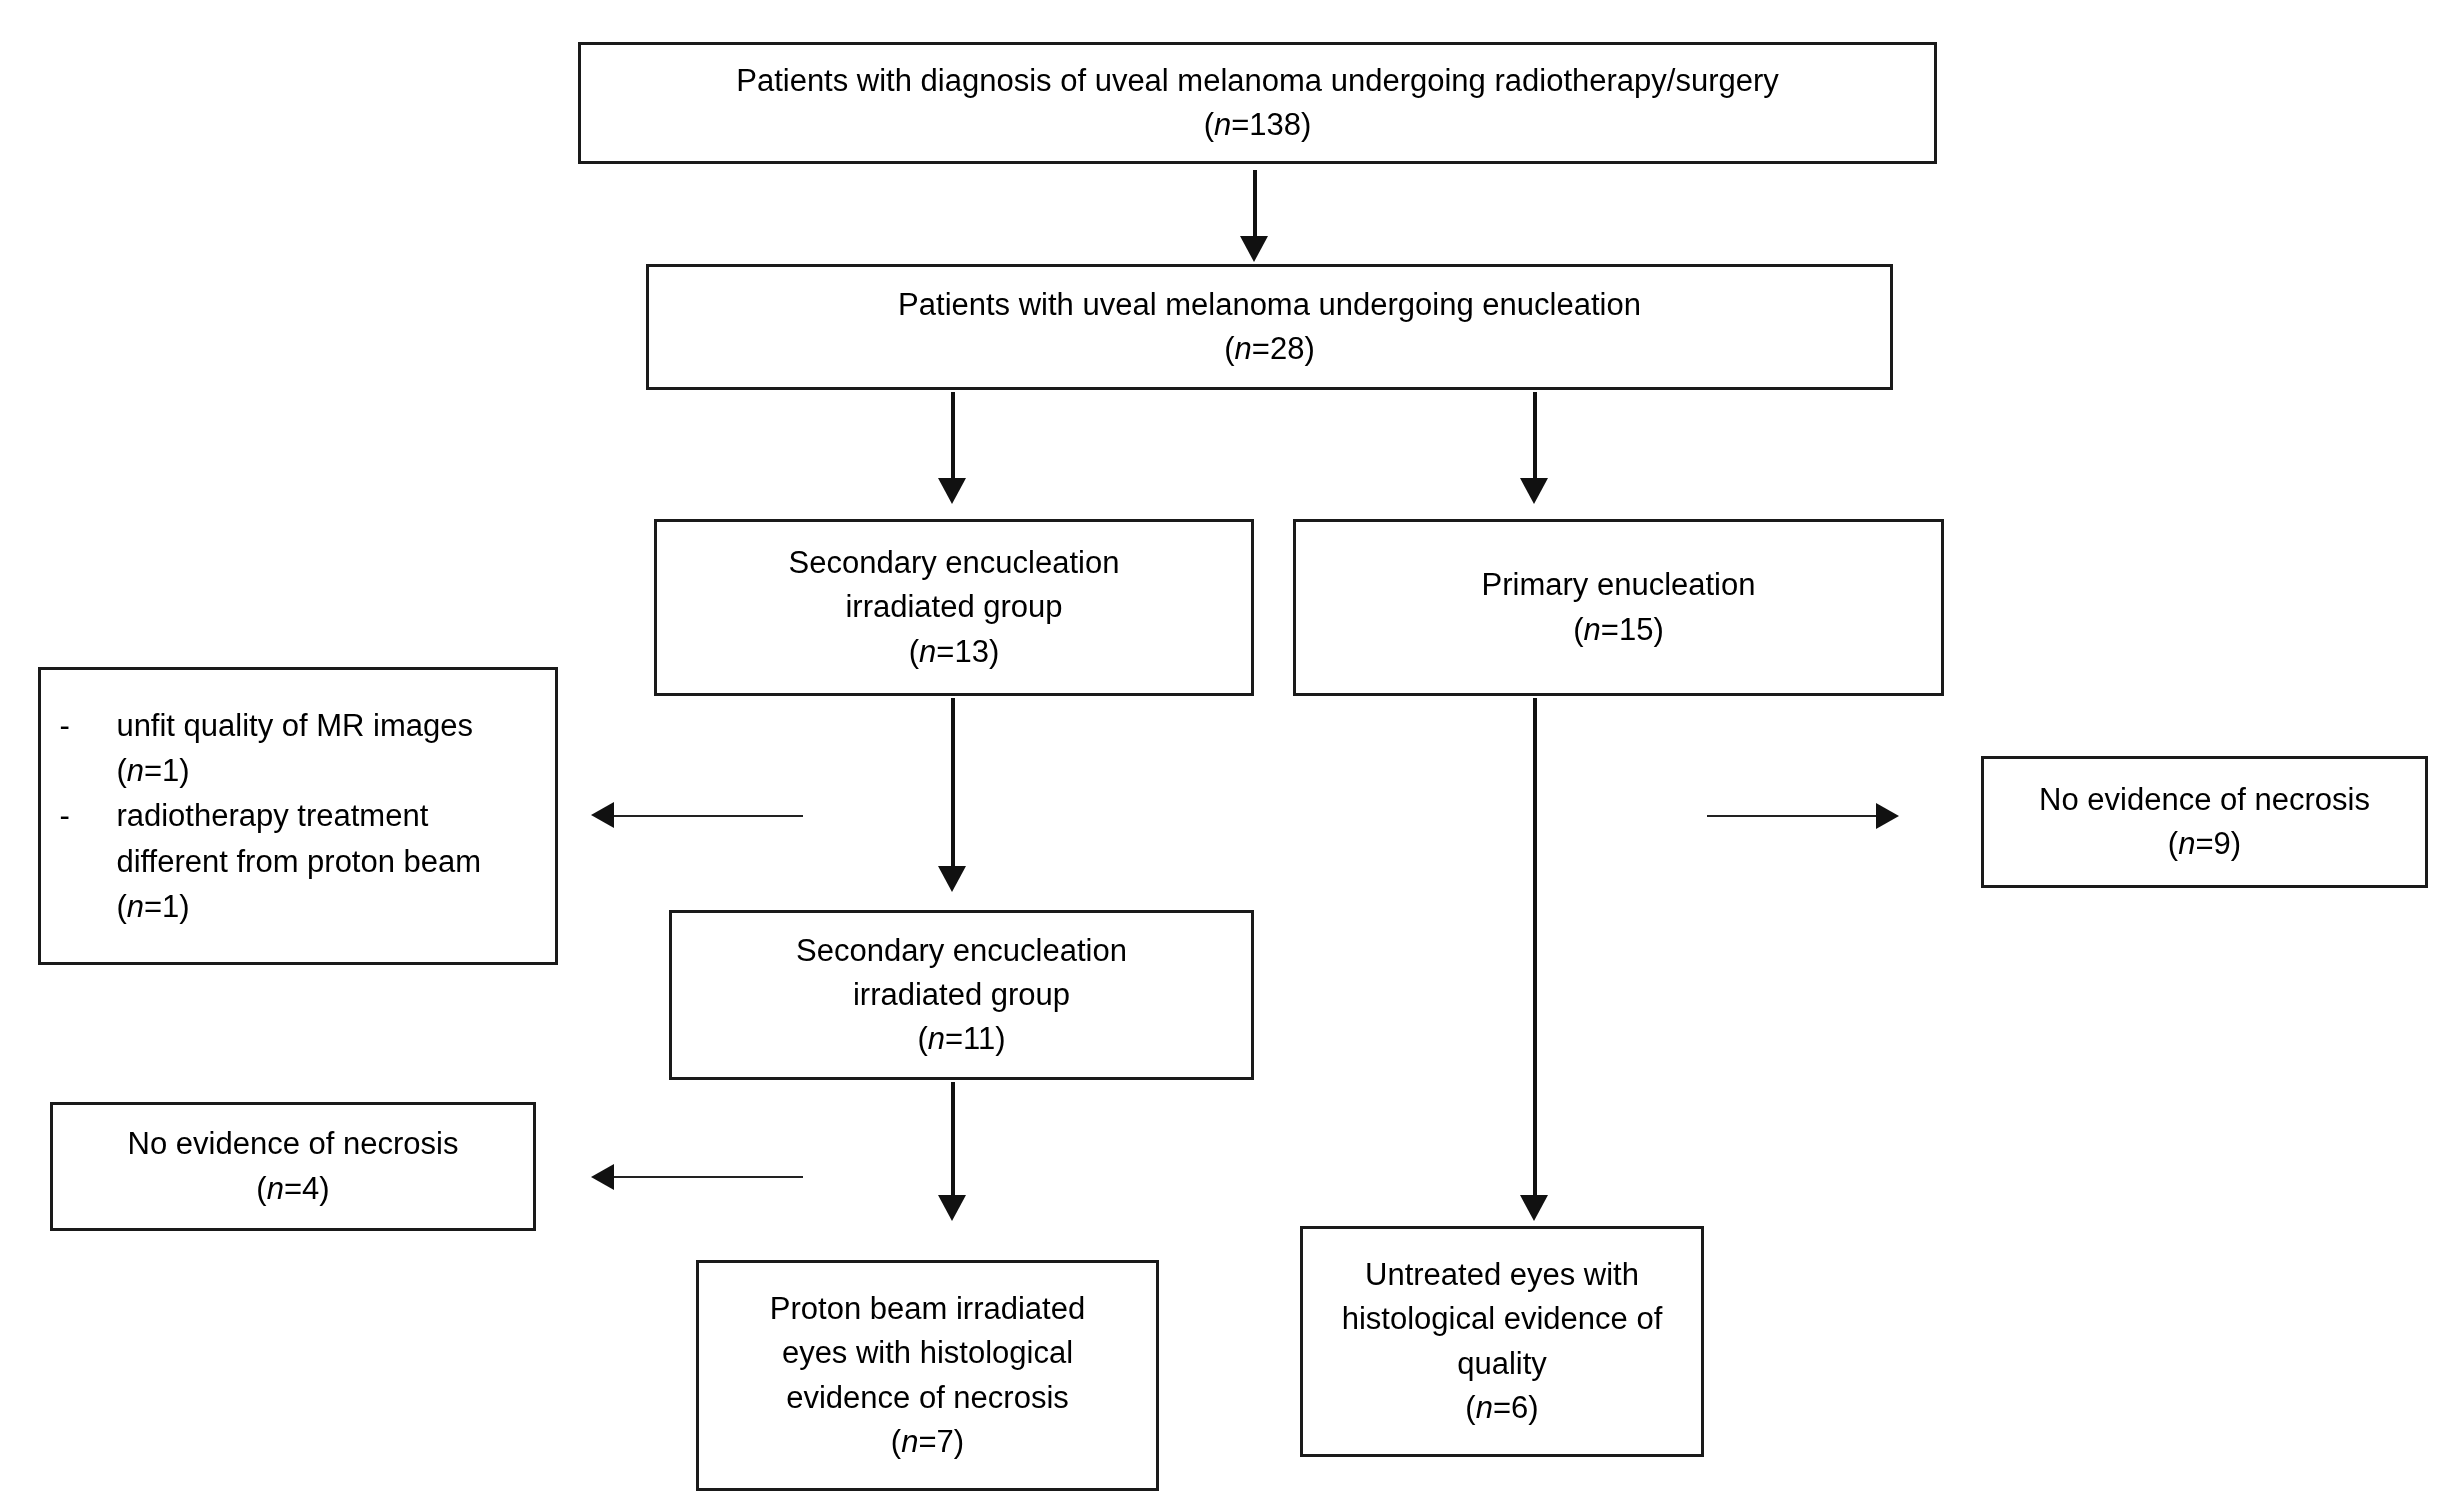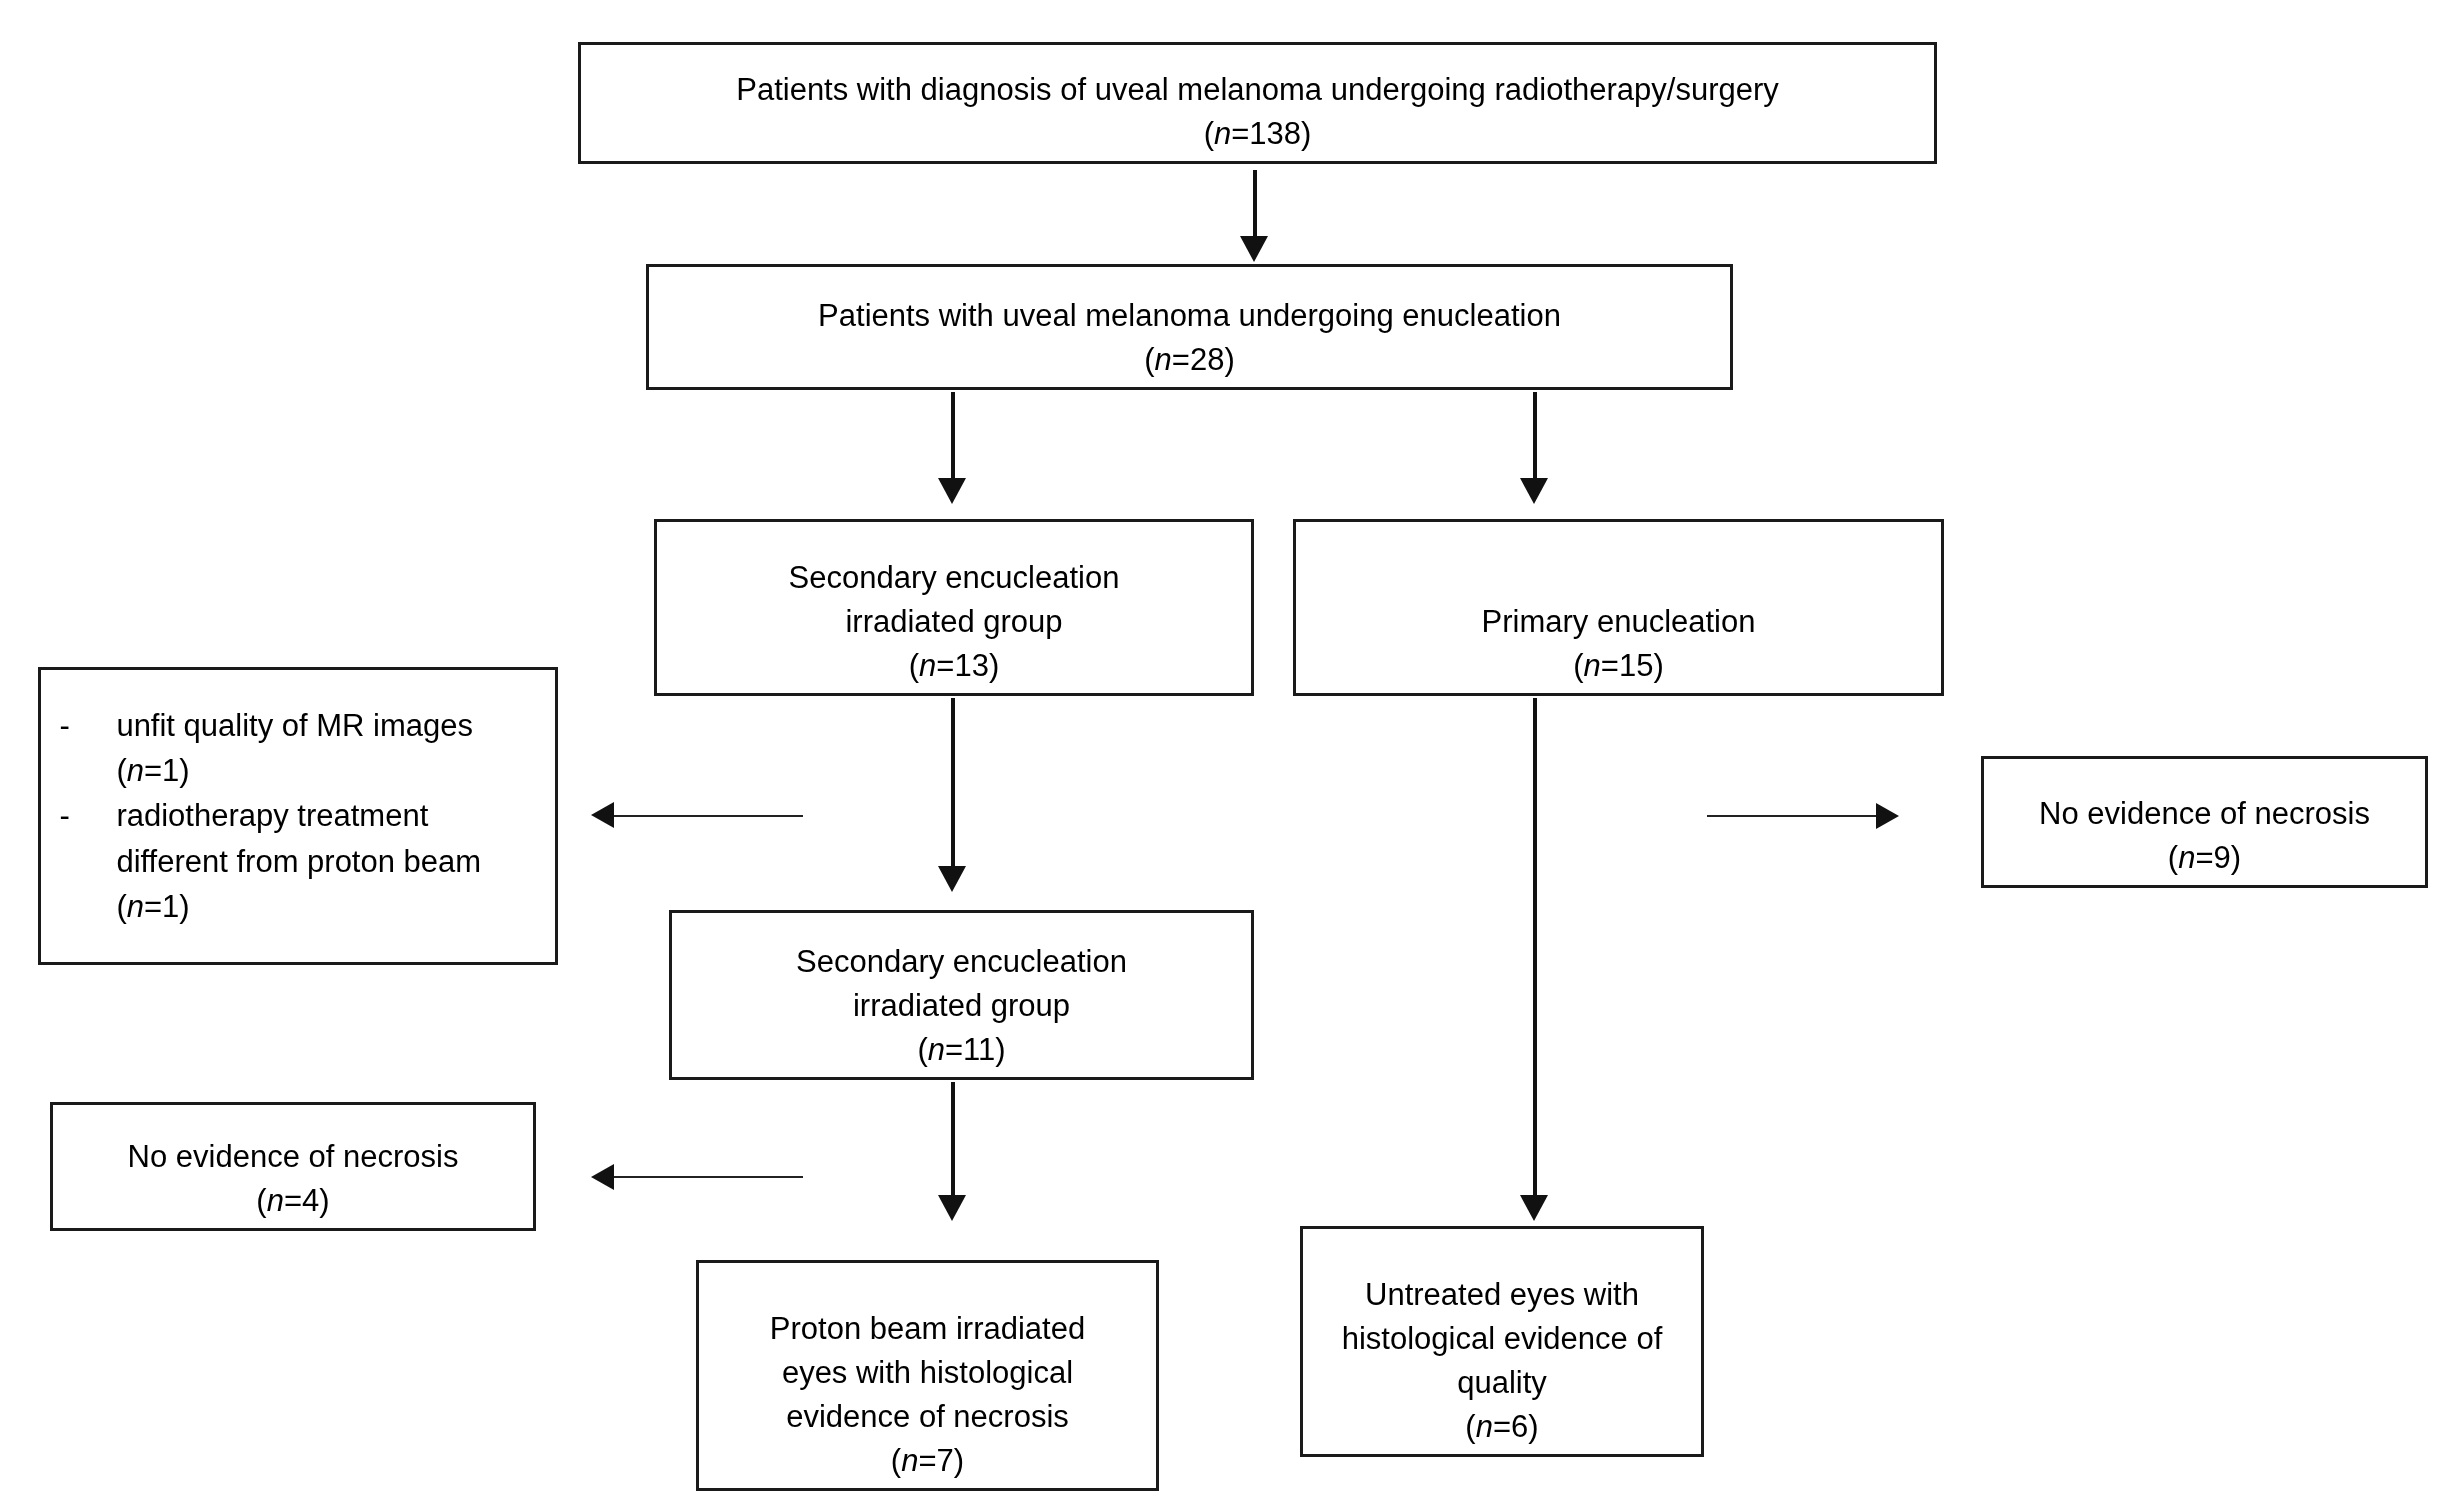--- a/index.html
+++ b/index.html
@@ -16,21 +16,21 @@
     overflow: hidden;
   }
   .node {
     position: absolute;
     box-sizing: border-box;
     border: 3.1px solid #1a1a1a;
     background: #ffffff;
     display: flex;
     flex-direction: column;
     align-items: center;
-    justify-content: flex-end;
+    justify-content: center;
     text-align: center;
     color: #000000;
     font-size: 31px;
     line-height: 1.42;
     padding: 4.6px 10.7px;
   }
   .node .ln { display: block; white-space: nowrap; }
   .n-italic { font-style: italic; }
 
   
@@ -97,21 +97,21 @@
 <div id="canvas">
 
   <div class="node" style="left:578px; top:42px; width:1359px; height:122px;">
     <span class="ln">Patients with diagnosis of uveal melanoma undergoing radiotherapy/surgery</span>
     <span class="ln">(<span class="n-italic">n</span><span>=138</span>)</span>
   </div>
 
   <div class="vline" style="left:1253px; top:170px; width:3.8px; height:71px;"></div>
   <div class="vhead" style="left:1240px; top:236px;"></div>
 
-  <div class="node" style="left:646px; top:264px; width:1087px; height:126px;">
+  <div class="node" style="left:646px; top:264px; width:1247px; height:126px;">
     <span class="ln">Patients with uveal melanoma undergoing enucleation</span>
     <span class="ln">(<span class="n-italic">n</span><span>=28</span>)</span>
   </div>
 
   <div class="vline" style="left:951px; top:392px; width:3.8px; height:90px;"></div>
   <div class="vhead" style="left:938px; top:478px;"></div>
 
   <div class="vline" style="left:1533px; top:392px; width:3.8px; height:90px;"></div>
   <div class="vhead" style="left:1520px; top:478px;"></div>
 

